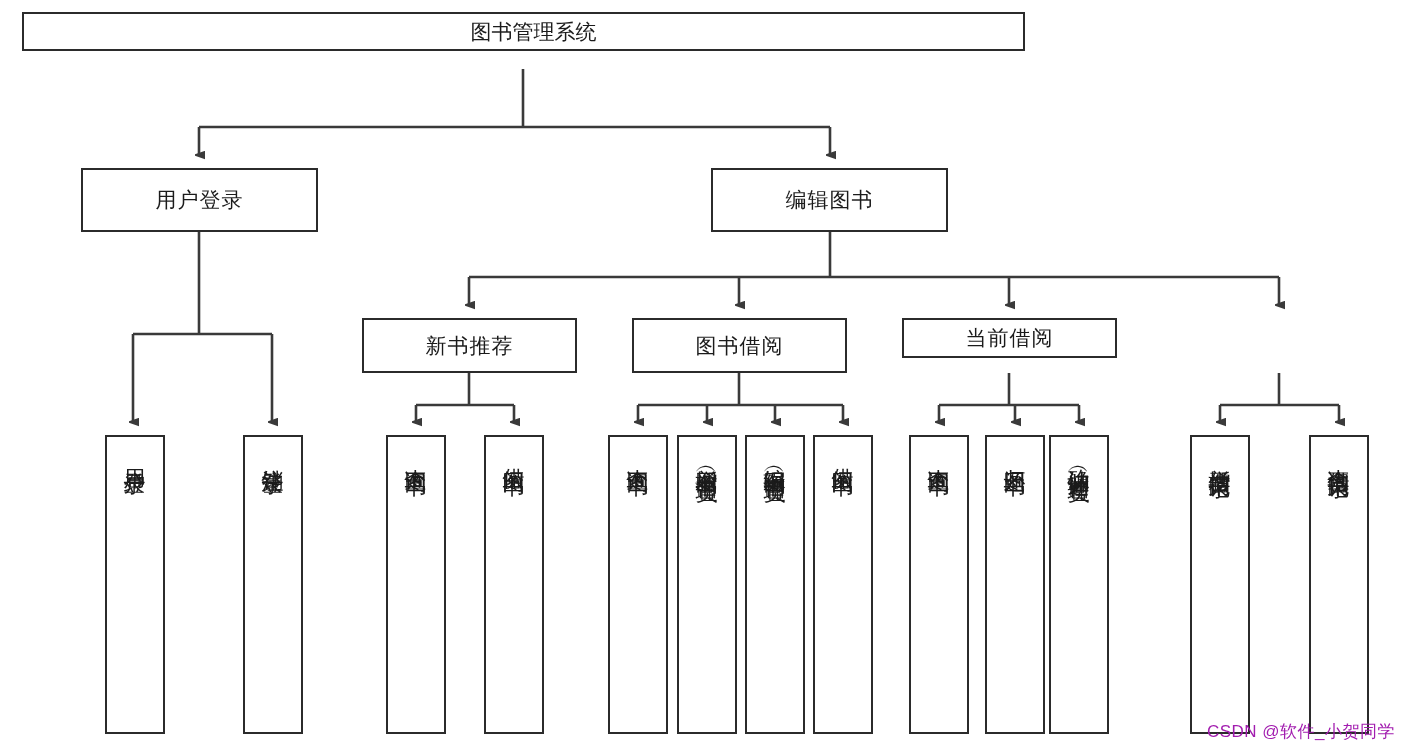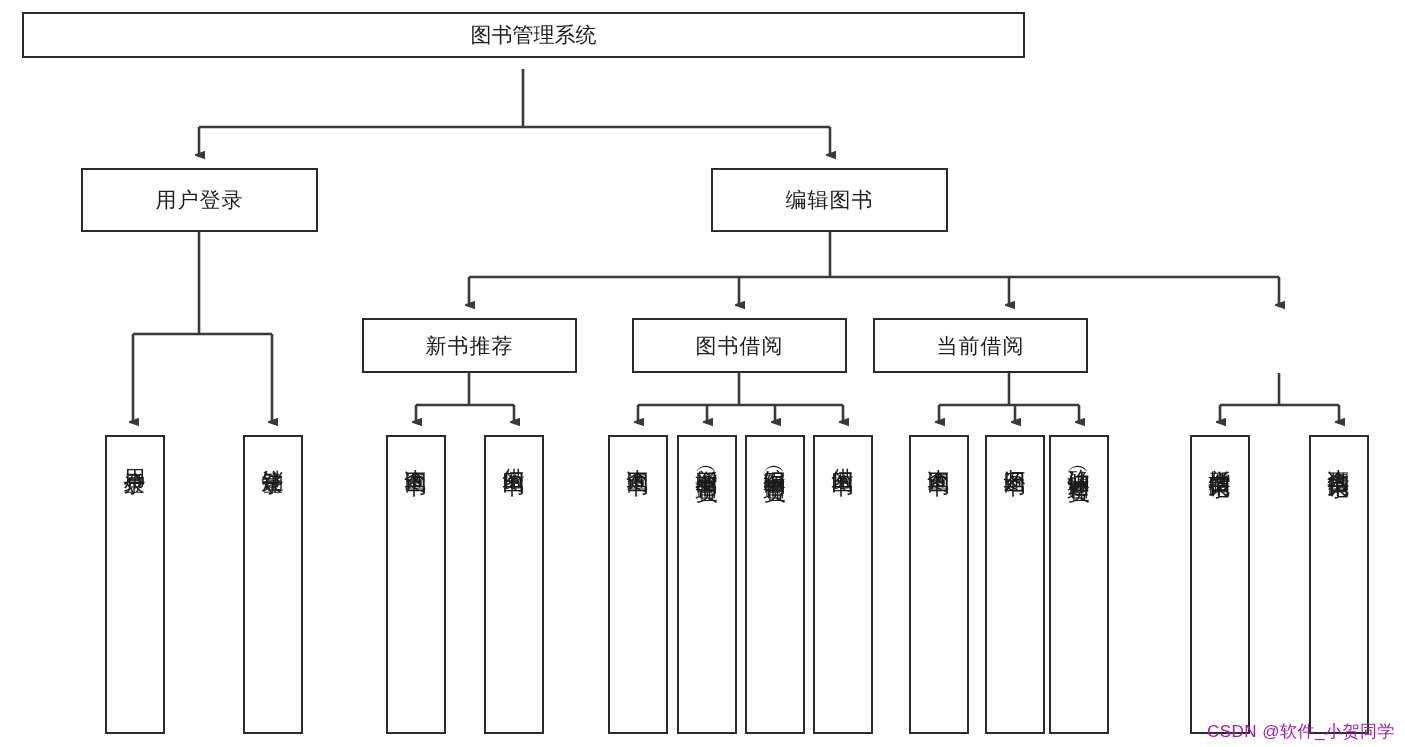--- a/index.html
+++ b/index.html
@@ -116,38 +116,38 @@
       <path d="M1015,405 L1015,422" marker-end="url(#arrow)"></path>
       <path d="M1079,405 L1079,422" marker-end="url(#arrow)"></path>
 
       <path d="M1279,373 L1279,405"></path>
       <path d="M1220,405 L1339,405"></path>
       <path d="M1220,405 L1220,422" marker-end="url(#arrow)"></path>
       <path d="M1339,405 L1339,422" marker-end="url(#arrow)"></path>
     </g>
   </svg>
 
-  <div class="node root" style="left:22px; top:12px; width:1003px; height:46px;padding-left:20px;">
+  <div class="node root" style="left:22px; top:12px; width:1003px; height:39px;padding-left:20px;">
     <span>图书管理系统</span>
   </div>
 
   <div class="node h" style="left:81px; top:168px; width:237px; height:64px;">
     <span>用户登录</span>
   </div>
   <div class="node h" style="left:711px; top:168px; width:237px; height:64px;">
     <span>编辑图书</span>
   </div>
 
   <div class="node h" style="left:362px; top:318px; width:215px; height:55px;">
     <span>新书推荐</span>
   </div>
   <div class="node h" style="left:632px; top:318px; width:215px; height:55px;">
     <span>图书借阅</span>
   </div>
-  <div class="node h" style="left:873px; top:318px; width:215px; height:55px;">
+  <div class="node h" style="left:902px; top:318px; width:215px; height:40px;">
     <span>当前借阅</span>
   </div>
 
   <div class="node leaf" style="left:105px; top:435px; width:60px; height:299px;">
     <span class="vtext">用户登录</span>
   </div>
   <div class="node leaf" style="left:243px; top:435px; width:60px; height:299px;">
     <span class="vtext">注销登录</span>
   </div>
   <div class="node leaf" style="left:386px; top:435px; width:60px; height:299px;">

